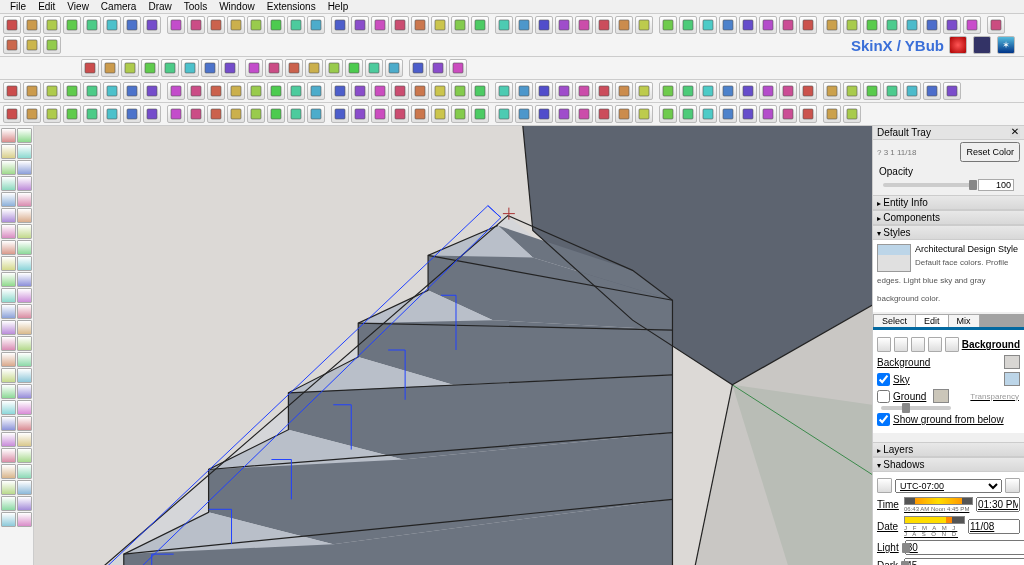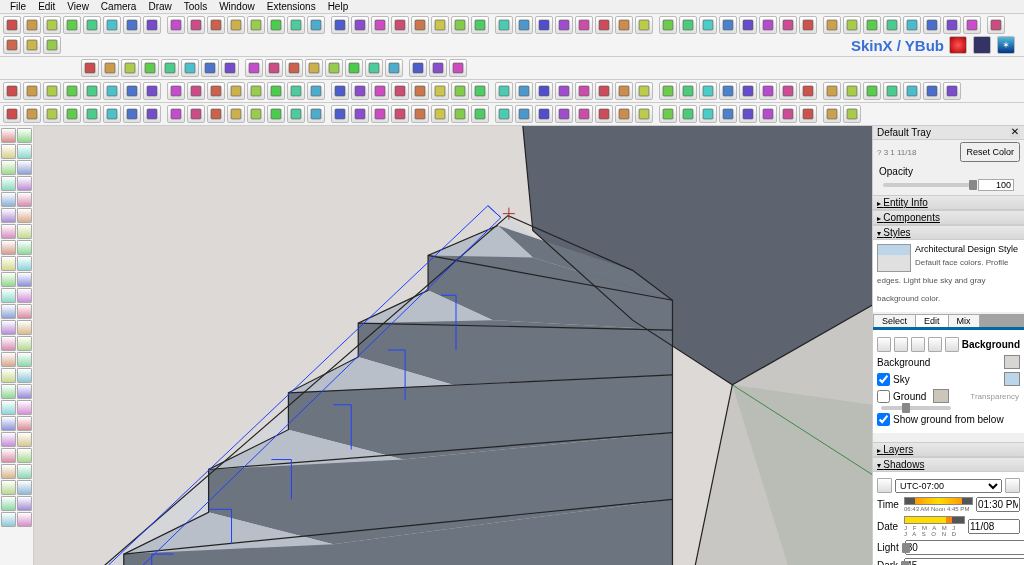--- a/index.html
+++ b/index.html
@@ -19,31 +19,31 @@
 .viewport { flex:1; background:#d8d6d3; position:relative; overflow:hidden; }
 .viewport svg { width:100%; height:100%; display:block; }
 .tray { width:152px; background:#f0f0f0; border-left:1px solid #ccc; display:flex; flex-direction:column; font-size:9px; }
 .tray-header { background:#e4e4e4; padding:1px 4px; border-bottom:1px solid #ccc; display:flex; align-items:center; }
 .tray-header .close { margin-left:auto; width:10px; height:10px; background:#ddd; text-align:center; line-height:8px; cursor:pointer; }
 .tray-row { display:flex; align-items:center; padding:2px 4px; gap:2px; }
 .tray-row input[type=text] { width:36px; font-size:9px; border:1px solid #aaa; text-align:right; padding:0 2px; }
 .tray-row button { font-size:9px; padding:3px 4px; }
 .slider { flex:1; height:4px; background:#ccc; border-radius:2px; position:relative; }
 .slider .knob { position:absolute; width:8px; height:10px; background:#888; top:-3px; border-radius:1px; }
-.panel-title { background:linear-gradient(#e8e8e8,#d8d8d8); padding:1px 4px; border-top:1px solid #ccc; border-bottom:1px solid #ccc; cursor:pointer;text-decoration:underline; }
+.panel-title { background:linear-gradient(#e8e8e8,#d8d8d8); padding:1px 4px; border-top:1px solid #ccc; border-bottom:1px solid #ccc; cursor:pointer; }
 .panel-title::before { content:"▸ "; font-size:8px; }
 .panel-title.open::before { content:"▾ "; }
 .styles-body { padding:4px; background:#fff; }
 .style-thumb { width:34px; height:28px; background:linear-gradient(#bcd5e8 40%, #e0e0e0 40%); border:1px solid #999; float:left; margin-right:4px; }
 .style-desc { font-size:8px; color:#555; line-height:18px; }
 .tab-row { display:flex; border-bottom:3px solid #0369a1; margin-top:2px; background:#a3a3a3; }
 .tab-row span { padding:1px 8px; border:1px solid #aaa; border-bottom:none; margin-right:-1px; background:#f4f4f4; cursor:pointer; font-size:9px; }
 .tab-row span.active { background:#fff; }
 .edit-body { padding:4px; background:#fff; }
-.edit-row { display:flex; align-items:center; gap:3px; margin:3px 0; font-size:9px; }
+.edit-row { display:flex; align-items:center; gap:3px; margin:3px 0; font-size:9px;text-decoration:underline; }
 .swatch { width:16px; height:14px; border:1px solid #888; }
 .shadows-body { padding:3px 4px; background:#fff; font-size:9px; }
 .time-bar { height:8px; background:linear-gradient(90deg,#555 0%,#555 15%,#f90 15%,#fd0 50%,#f90 85%,#555 85%); border:1px solid #888; margin:1px 0; }
 .date-bar { height:8px; background:linear-gradient(90deg,#fd0 0%,#fd0 70%,#f80 70%,#f80 80%,#555 80%); border:1px solid #888; margin:1px 0; }
 </style>
 </head>
 <body>
 
 <div class="menubar">
   <span>File</span>

